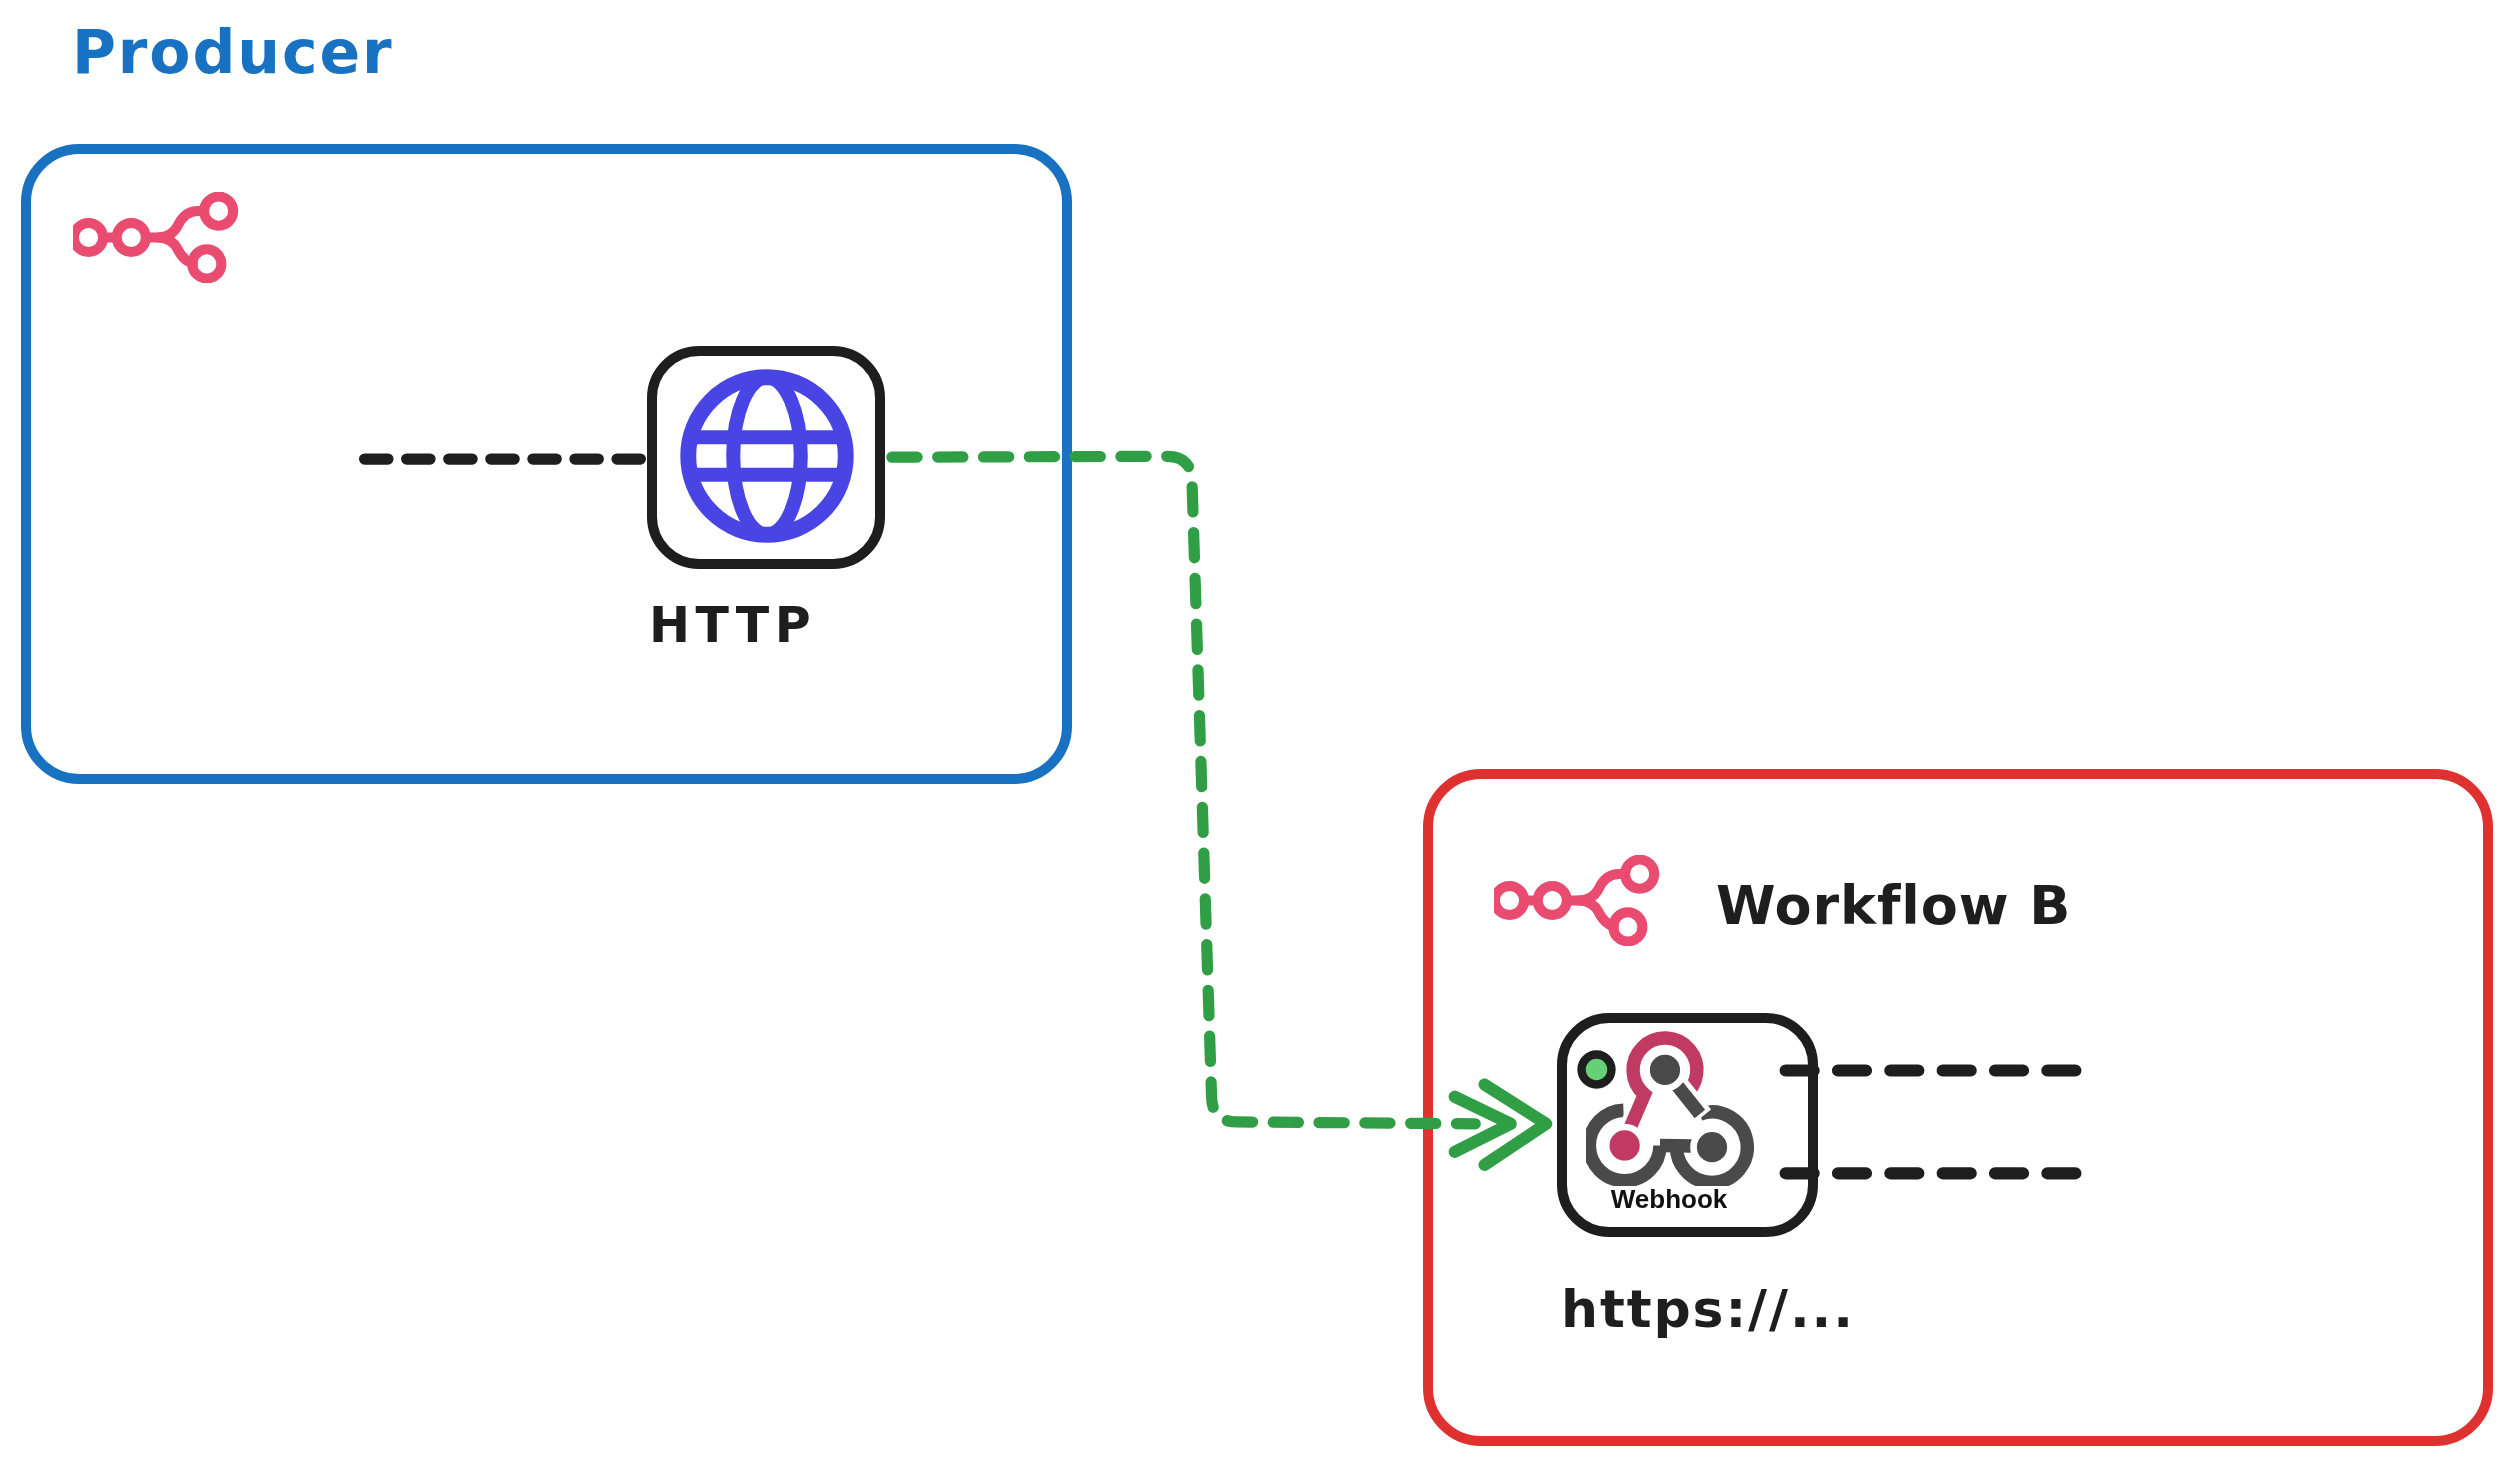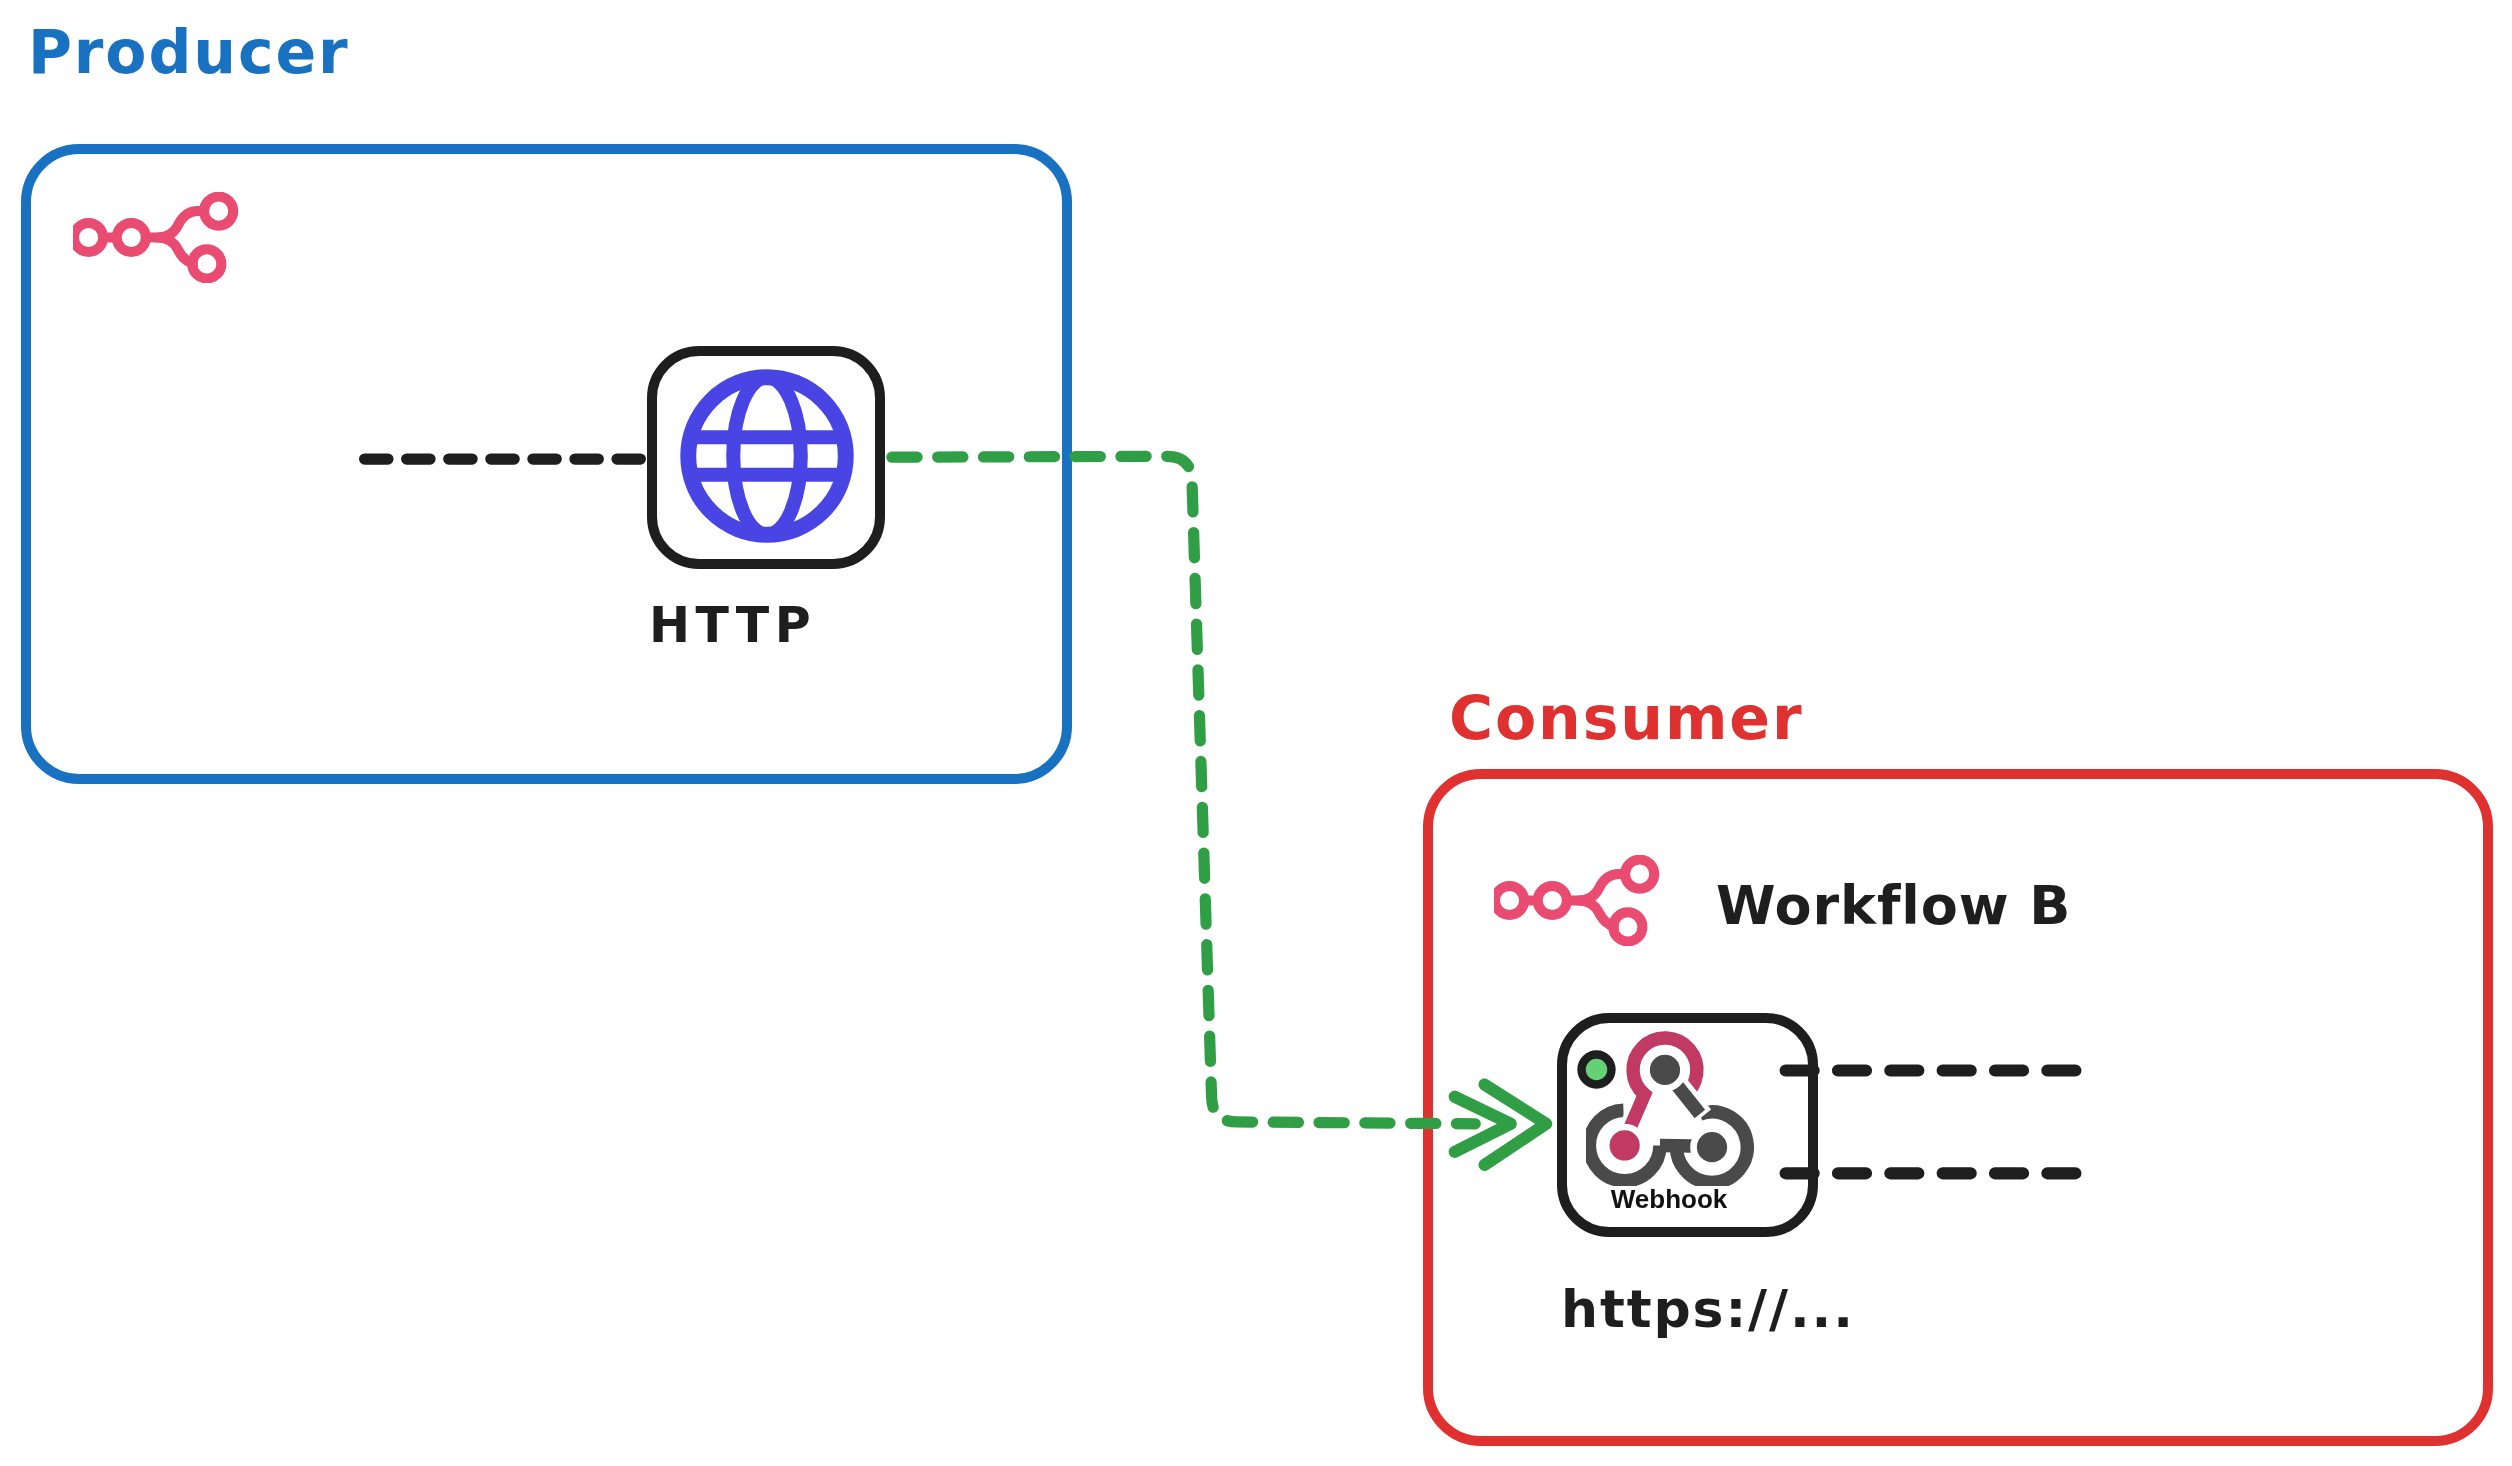--- a/index.html
+++ b/index.html
@@ -6,21 +6,21 @@
     --ink:#1e1e1e; --blue:#1971c2; --red:#e03131; --green:#2f9e44;
     --pink:#ea4b71; --indigo:#4845e4; --crimson:#c13a63; --gray:#4a4a4a;
     --dotgreen:#63d174; --bg:#ffffff;
   }
   *{margin:0;padding:0;box-sizing:border-box;}
   html,body{background:#fff;}
   body{font-family:"DejaVu Sans","Liberation Sans",sans-serif;}
   #canvas{position:relative;width:2512px;height:1466px;background:var(--bg);overflow:hidden;}
 
   .hand{color:var(--ink);font-weight:600;letter-spacing:0.9px;white-space:nowrap;}
-  .zone-label{position:absolute;font-size:60px;font-weight:700;letter-spacing:1.9px;white-space:nowrap;}
+  .zone-label{position:absolute;font-size:60px;font-weight:700;letter-spacing:1.9px;white-space:nowrap;margin-left:44px;}
   .zone-box{position:absolute;border:10.3px solid;border-radius:58px;background:transparent;}
 
   #producer-label{left:28px;top:17px;color:var(--blue);}
   #producer-box{left:20.6px;top:144px;width:1051px;height:640px;border-color:var(--blue);}
   #consumer-label{left:1449px;top:683px;color:var(--red);}
   #consumer-box{left:1423px;top:769px;width:1070px;height:677px;border-color:var(--red);}
 
   .wf-icon{position:absolute;}
   #wf-icon-a{left:73px;top:192px;}
   #wf-label-a{position:absolute;left:295px;top:208px;font-size:54px;}
@@ -79,21 +79,20 @@
       <g class="globe-stroke">
         <circle cx="96" cy="96" r="84" stroke-width="17"></circle>
         <ellipse cx="96" cy="96" rx="36" ry="84" stroke-width="15"></ellipse>
         <line x1="15" y1="76" x2="177" y2="76" stroke-width="15"></line>
         <line x1="15" y1="116" x2="177" y2="116" stroke-width="15"></line>
       </g>
     </svg>
   </div>
   <div id="http-label" class="hand">HTTP</div>
 
-  <div id="consumer-label" class="zone-label hand">Consumer</div>
 
   <div id="consumer-box" class="zone-box"></div>
 
   <div id="wf-icon-b" class="wf-icon">
     <svg width="173" height="91" viewBox="0 0 190 100">
       <g class="n8n-stroke">
         <circle cx="17" cy="50" r="16"></circle>
         <circle cx="64" cy="50" r="16"></circle>
         <circle cx="160" cy="21" r="16"></circle>
         <circle cx="147" cy="79" r="16"></circle>

